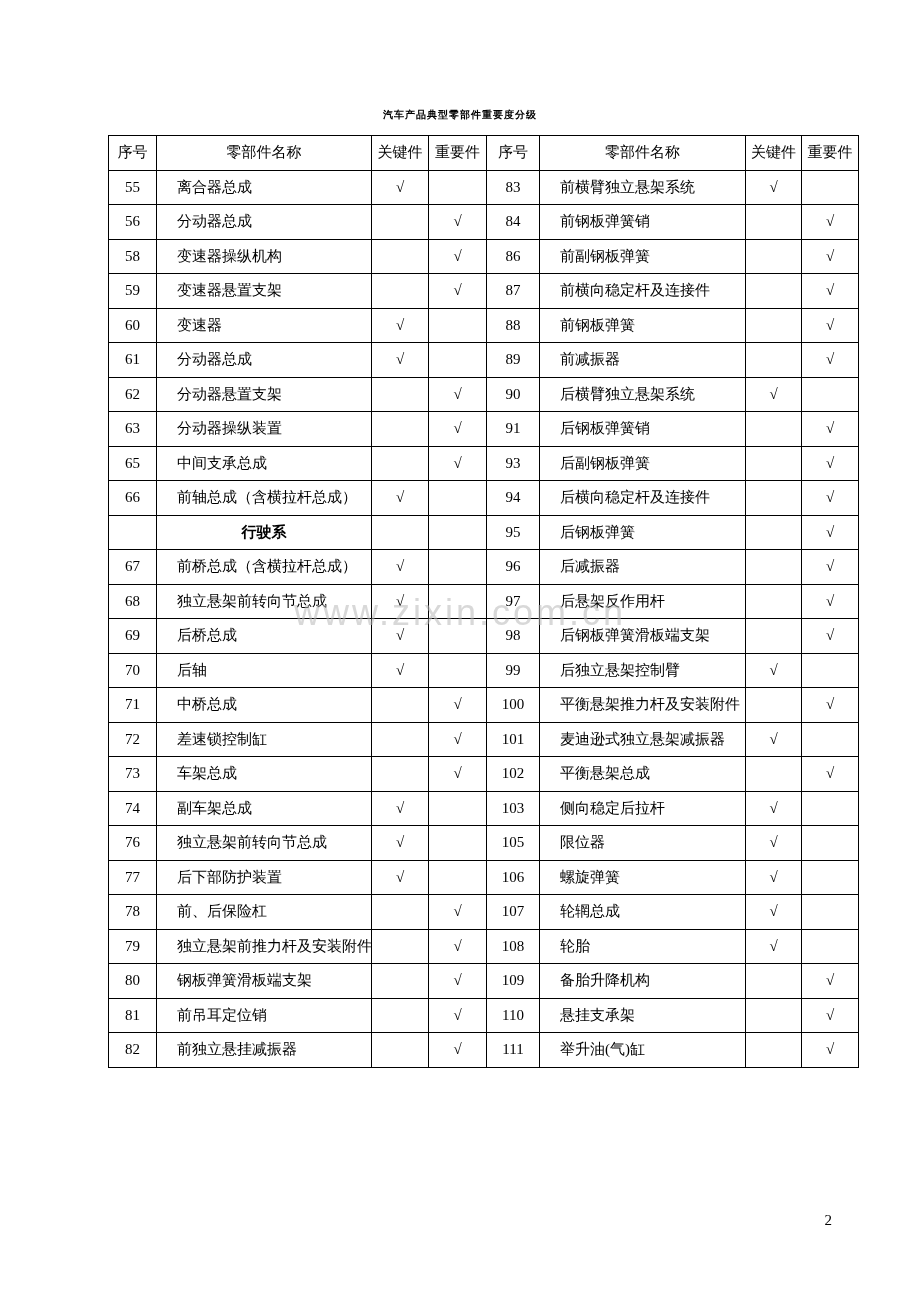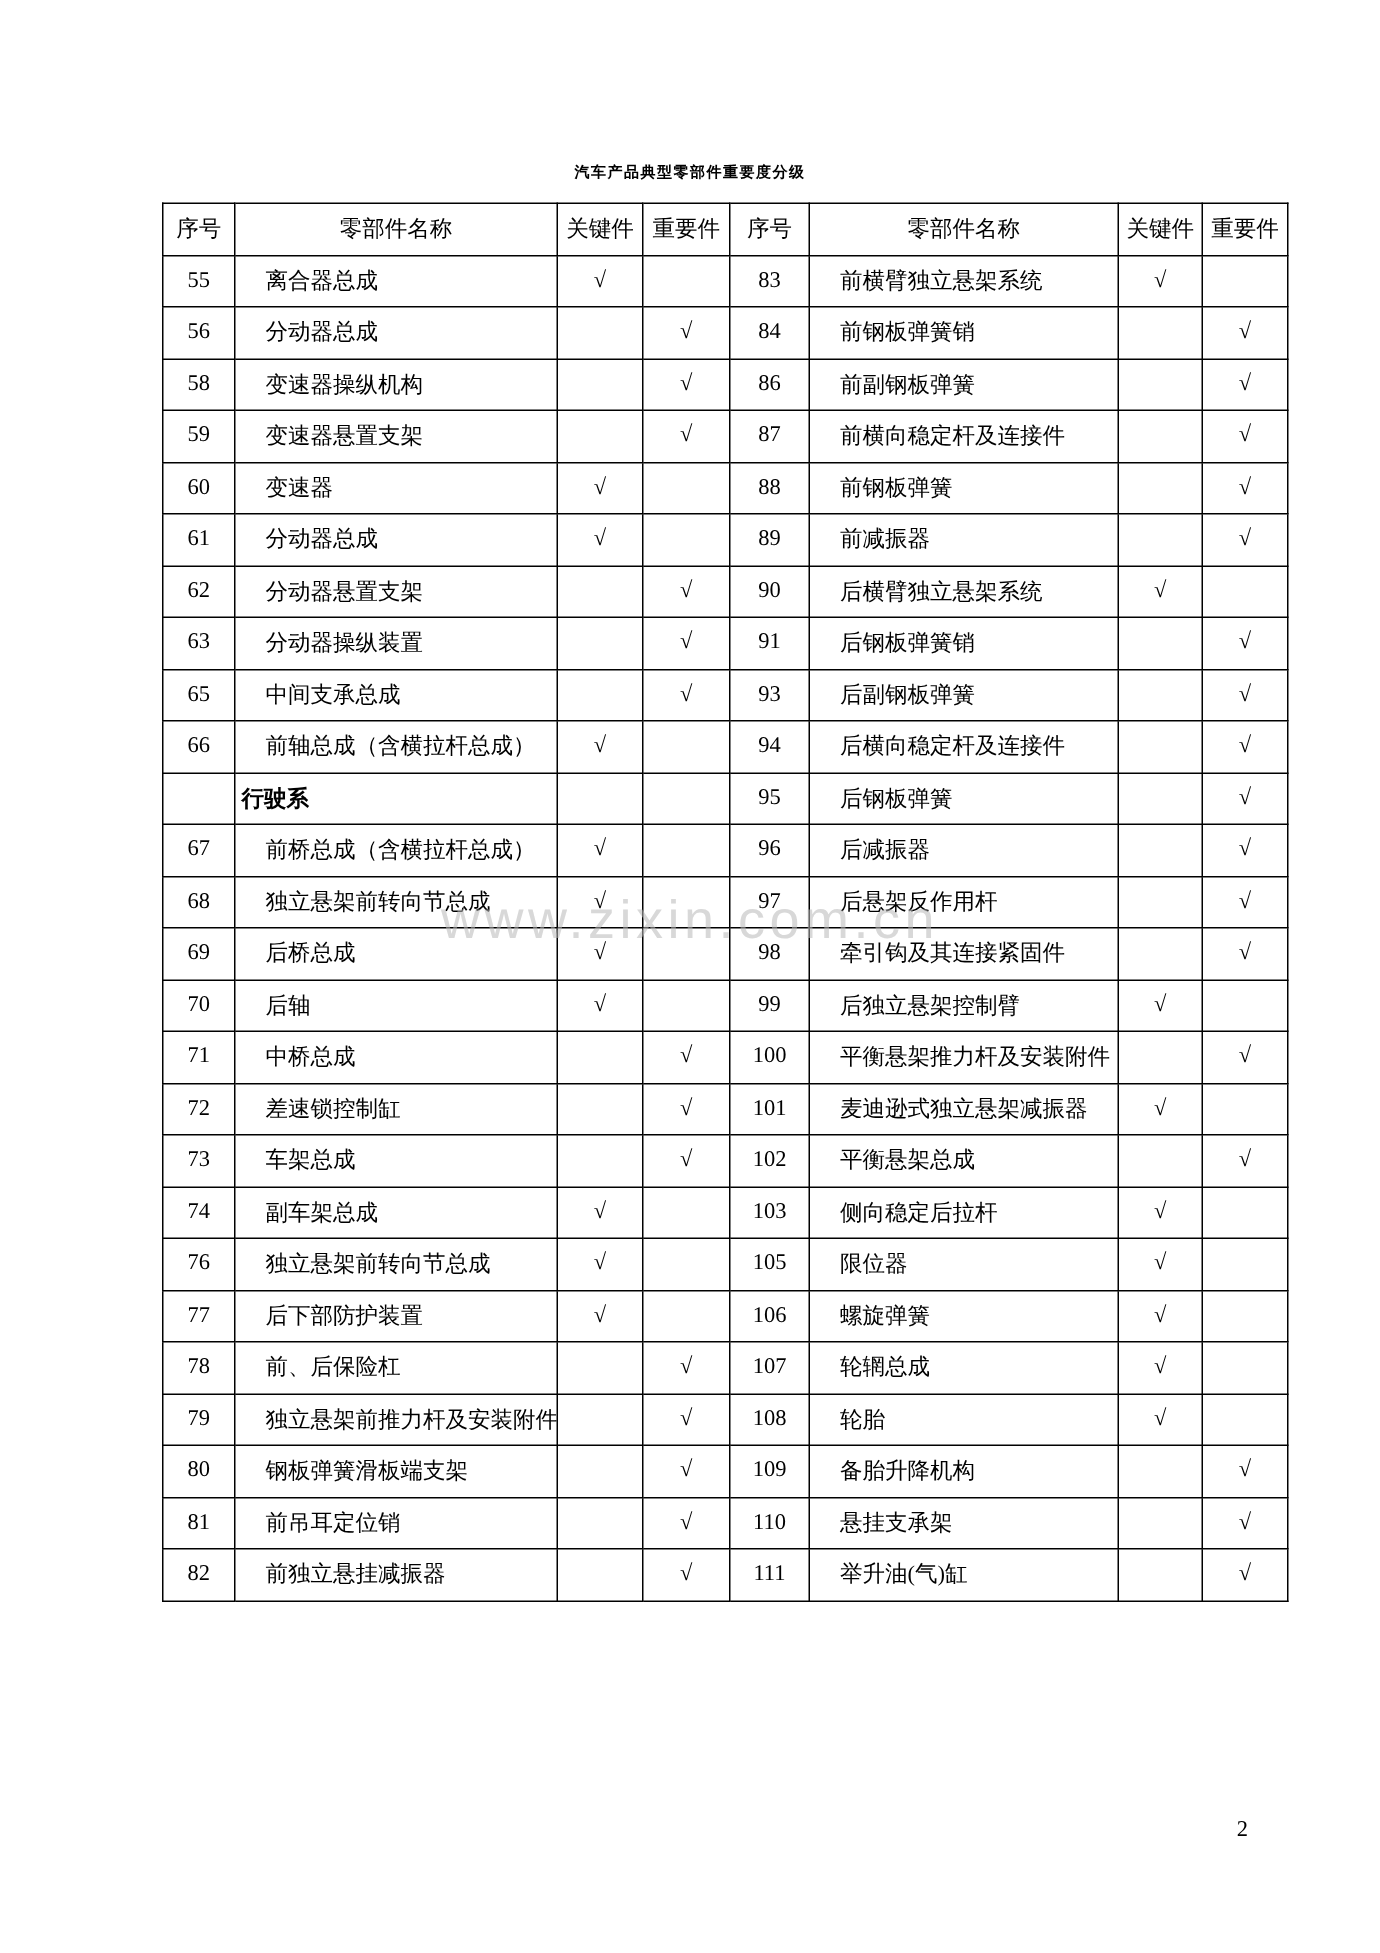--- a/index.html
+++ b/index.html
@@ -42,21 +42,21 @@
   .c1 { width: 215px; }
   .c2 { width: 57px; }
   .c3 { width: 58px; }
   .c4 { width: 53px; }
   .c5 { width: 206px; }
   .c6 { width: 56px; }
   .c7 { width: 57px; }
   td.cell-no { text-align: center; }
   td.cell-name { text-align: left; padding-left: 20px; }
   td.cell-check { text-align: center; }
-  td.section-cell { font-weight: bold; padding-left: 4px; }
+  td.section-cell { text-align: center; font-weight: bold; padding-left: 4px; }
   .watermark {
     position: absolute;
     top: 592px; left: 50%;
     transform: translateX(-50%);
     font-family: "Liberation Sans", "DejaVu Sans", sans-serif;
     font-size: 36px;
     color: #b9b9b9;
     opacity: 0.55;
     letter-spacing: 3px;
     white-space: nowrap;
@@ -218,21 +218,21 @@
           <td class="c5 cell-name">后悬架反作用杆</td>
           <td class="c6 cell-check"></td>
           <td class="c7 cell-check">√</td>
         </tr>
         <tr>
           <td class="c0 cell-no">69</td>
           <td class="c1 cell-name">后桥总成</td>
           <td class="c2 cell-check">√</td>
           <td class="c3 cell-check"></td>
           <td class="c4 cell-no">98</td>
-          <td class="c5 cell-name">牵引钩及其连接紧固件</td>
+          <td class="c5 cell-name">后钢板弹簧滑板端支架</td>
           <td class="c6 cell-check"></td>
           <td class="c7 cell-check">√</td>
         </tr>
         <tr>
           <td class="c0 cell-no">70</td>
           <td class="c1 cell-name">后轴</td>
           <td class="c2 cell-check">√</td>
           <td class="c3 cell-check"></td>
           <td class="c4 cell-no">99</td>
           <td class="c5 cell-name">后独立悬架控制臂</td>

